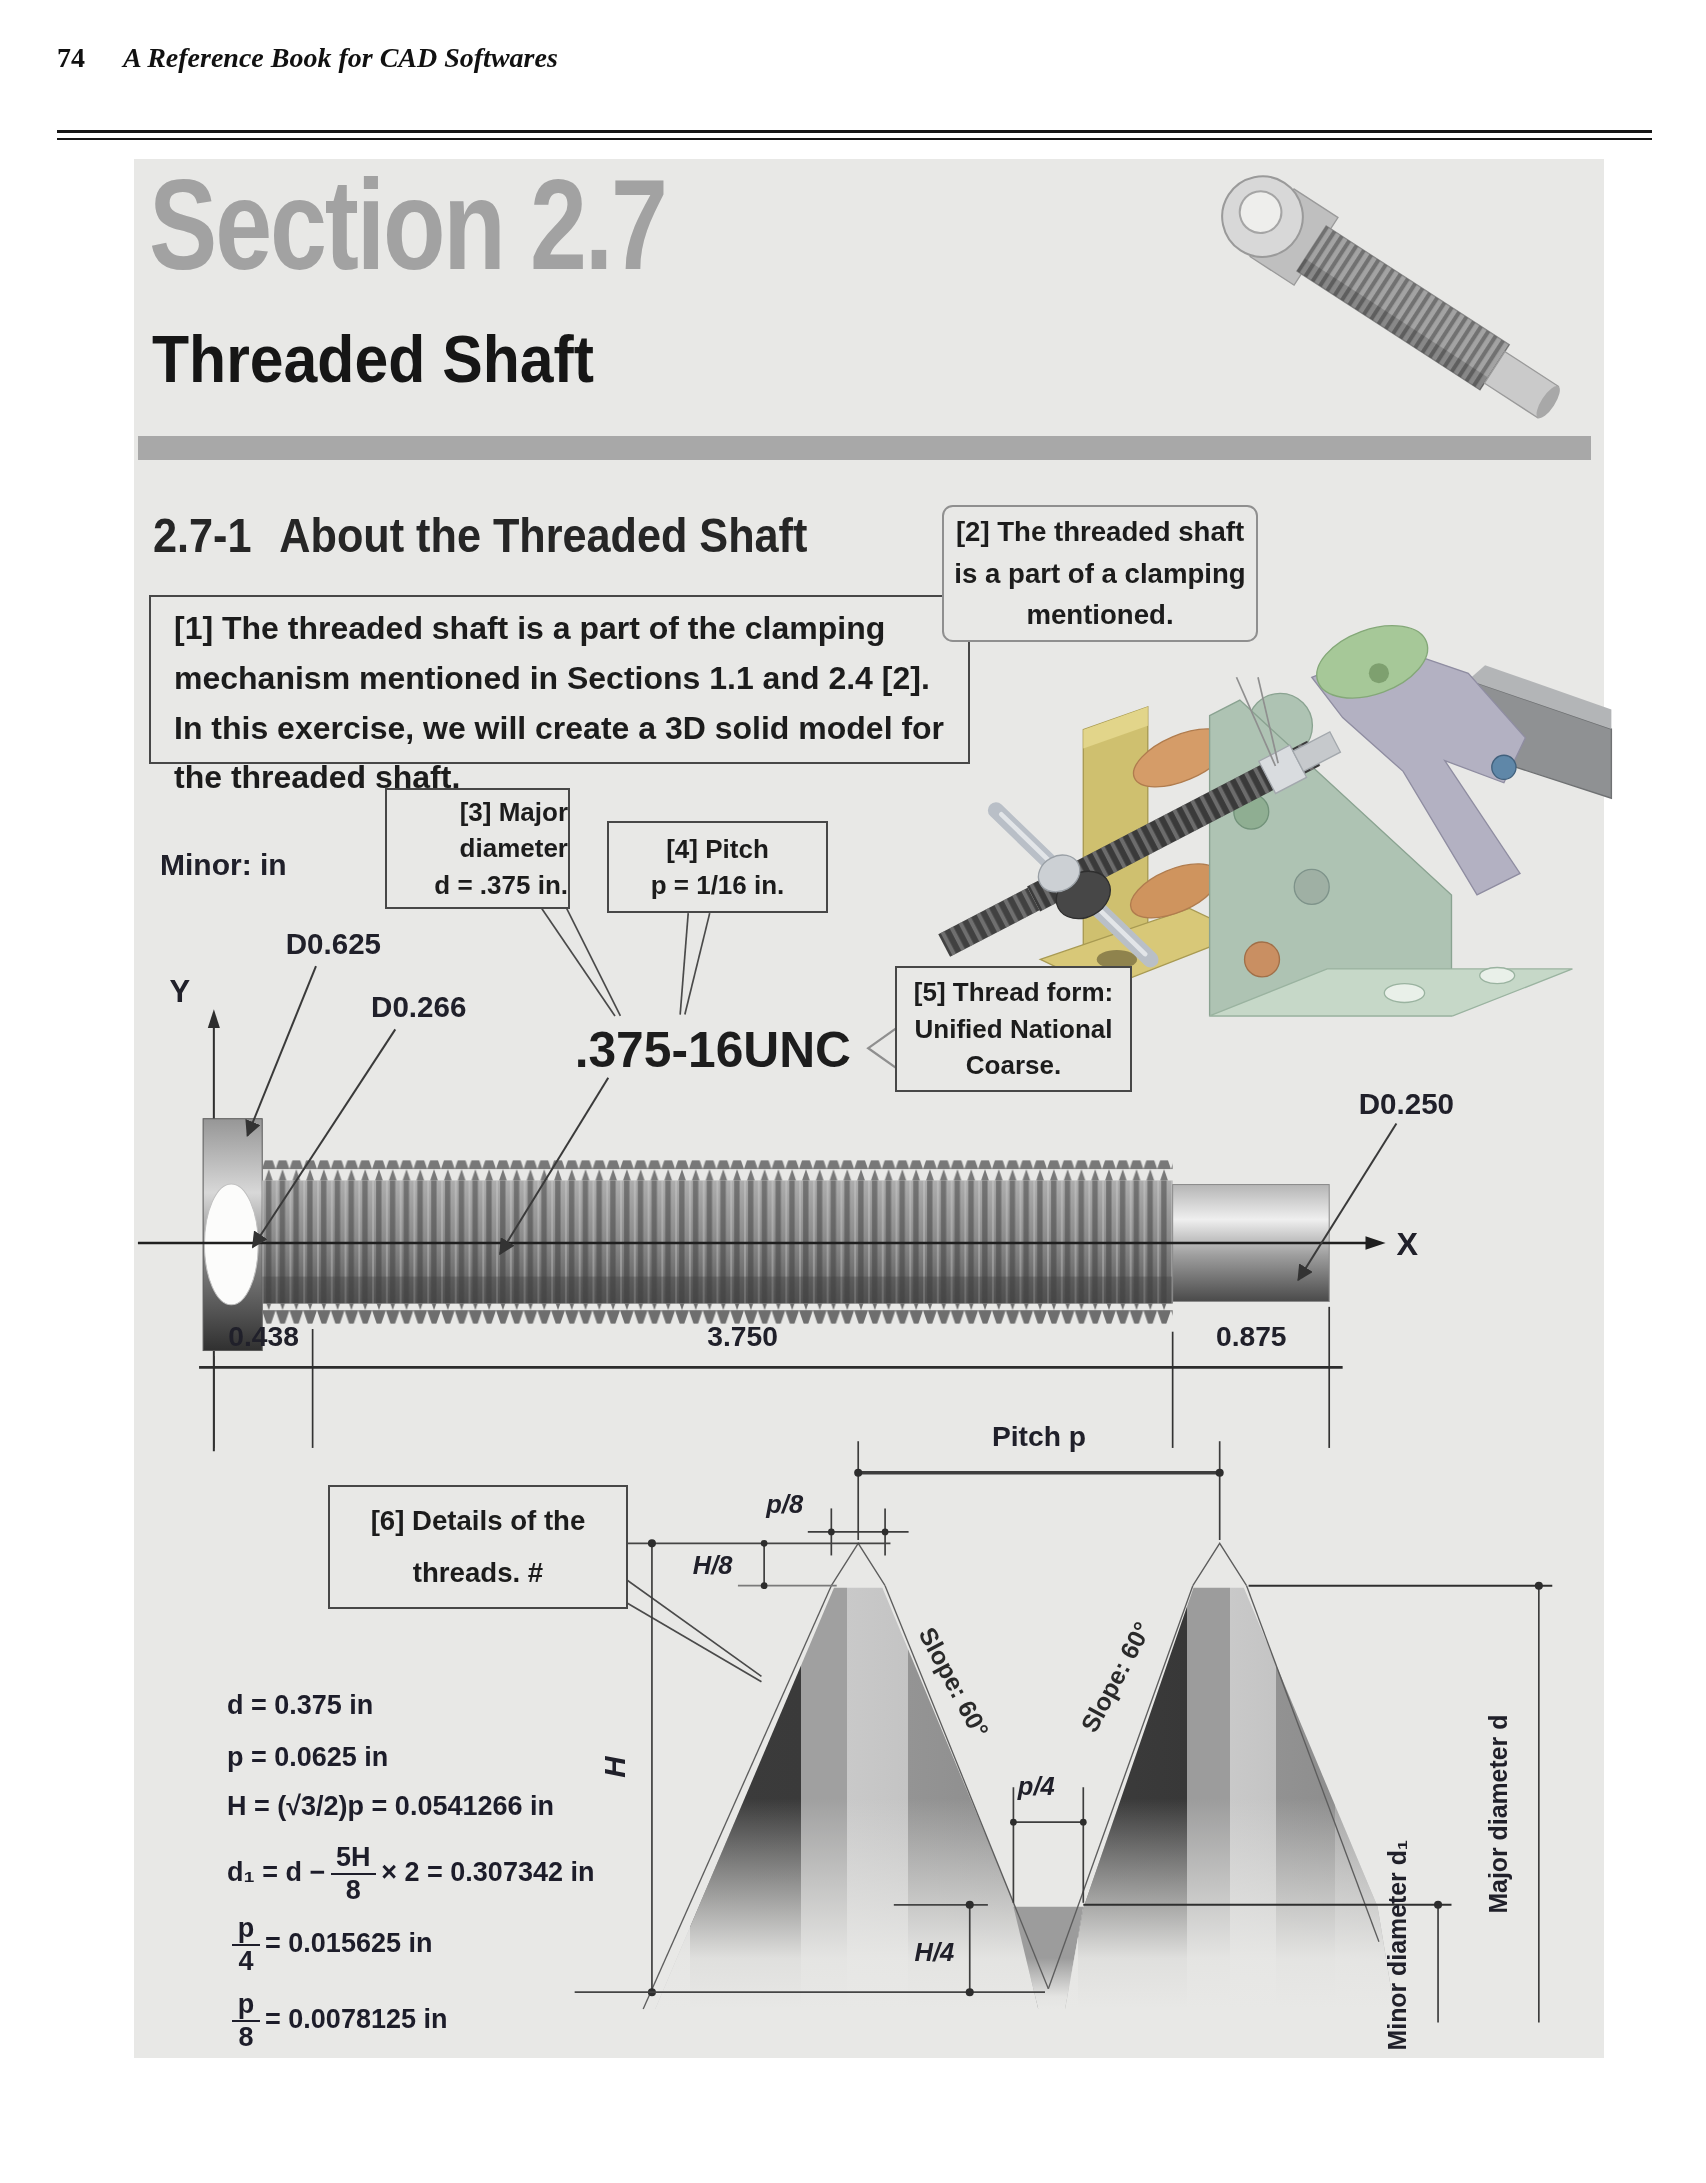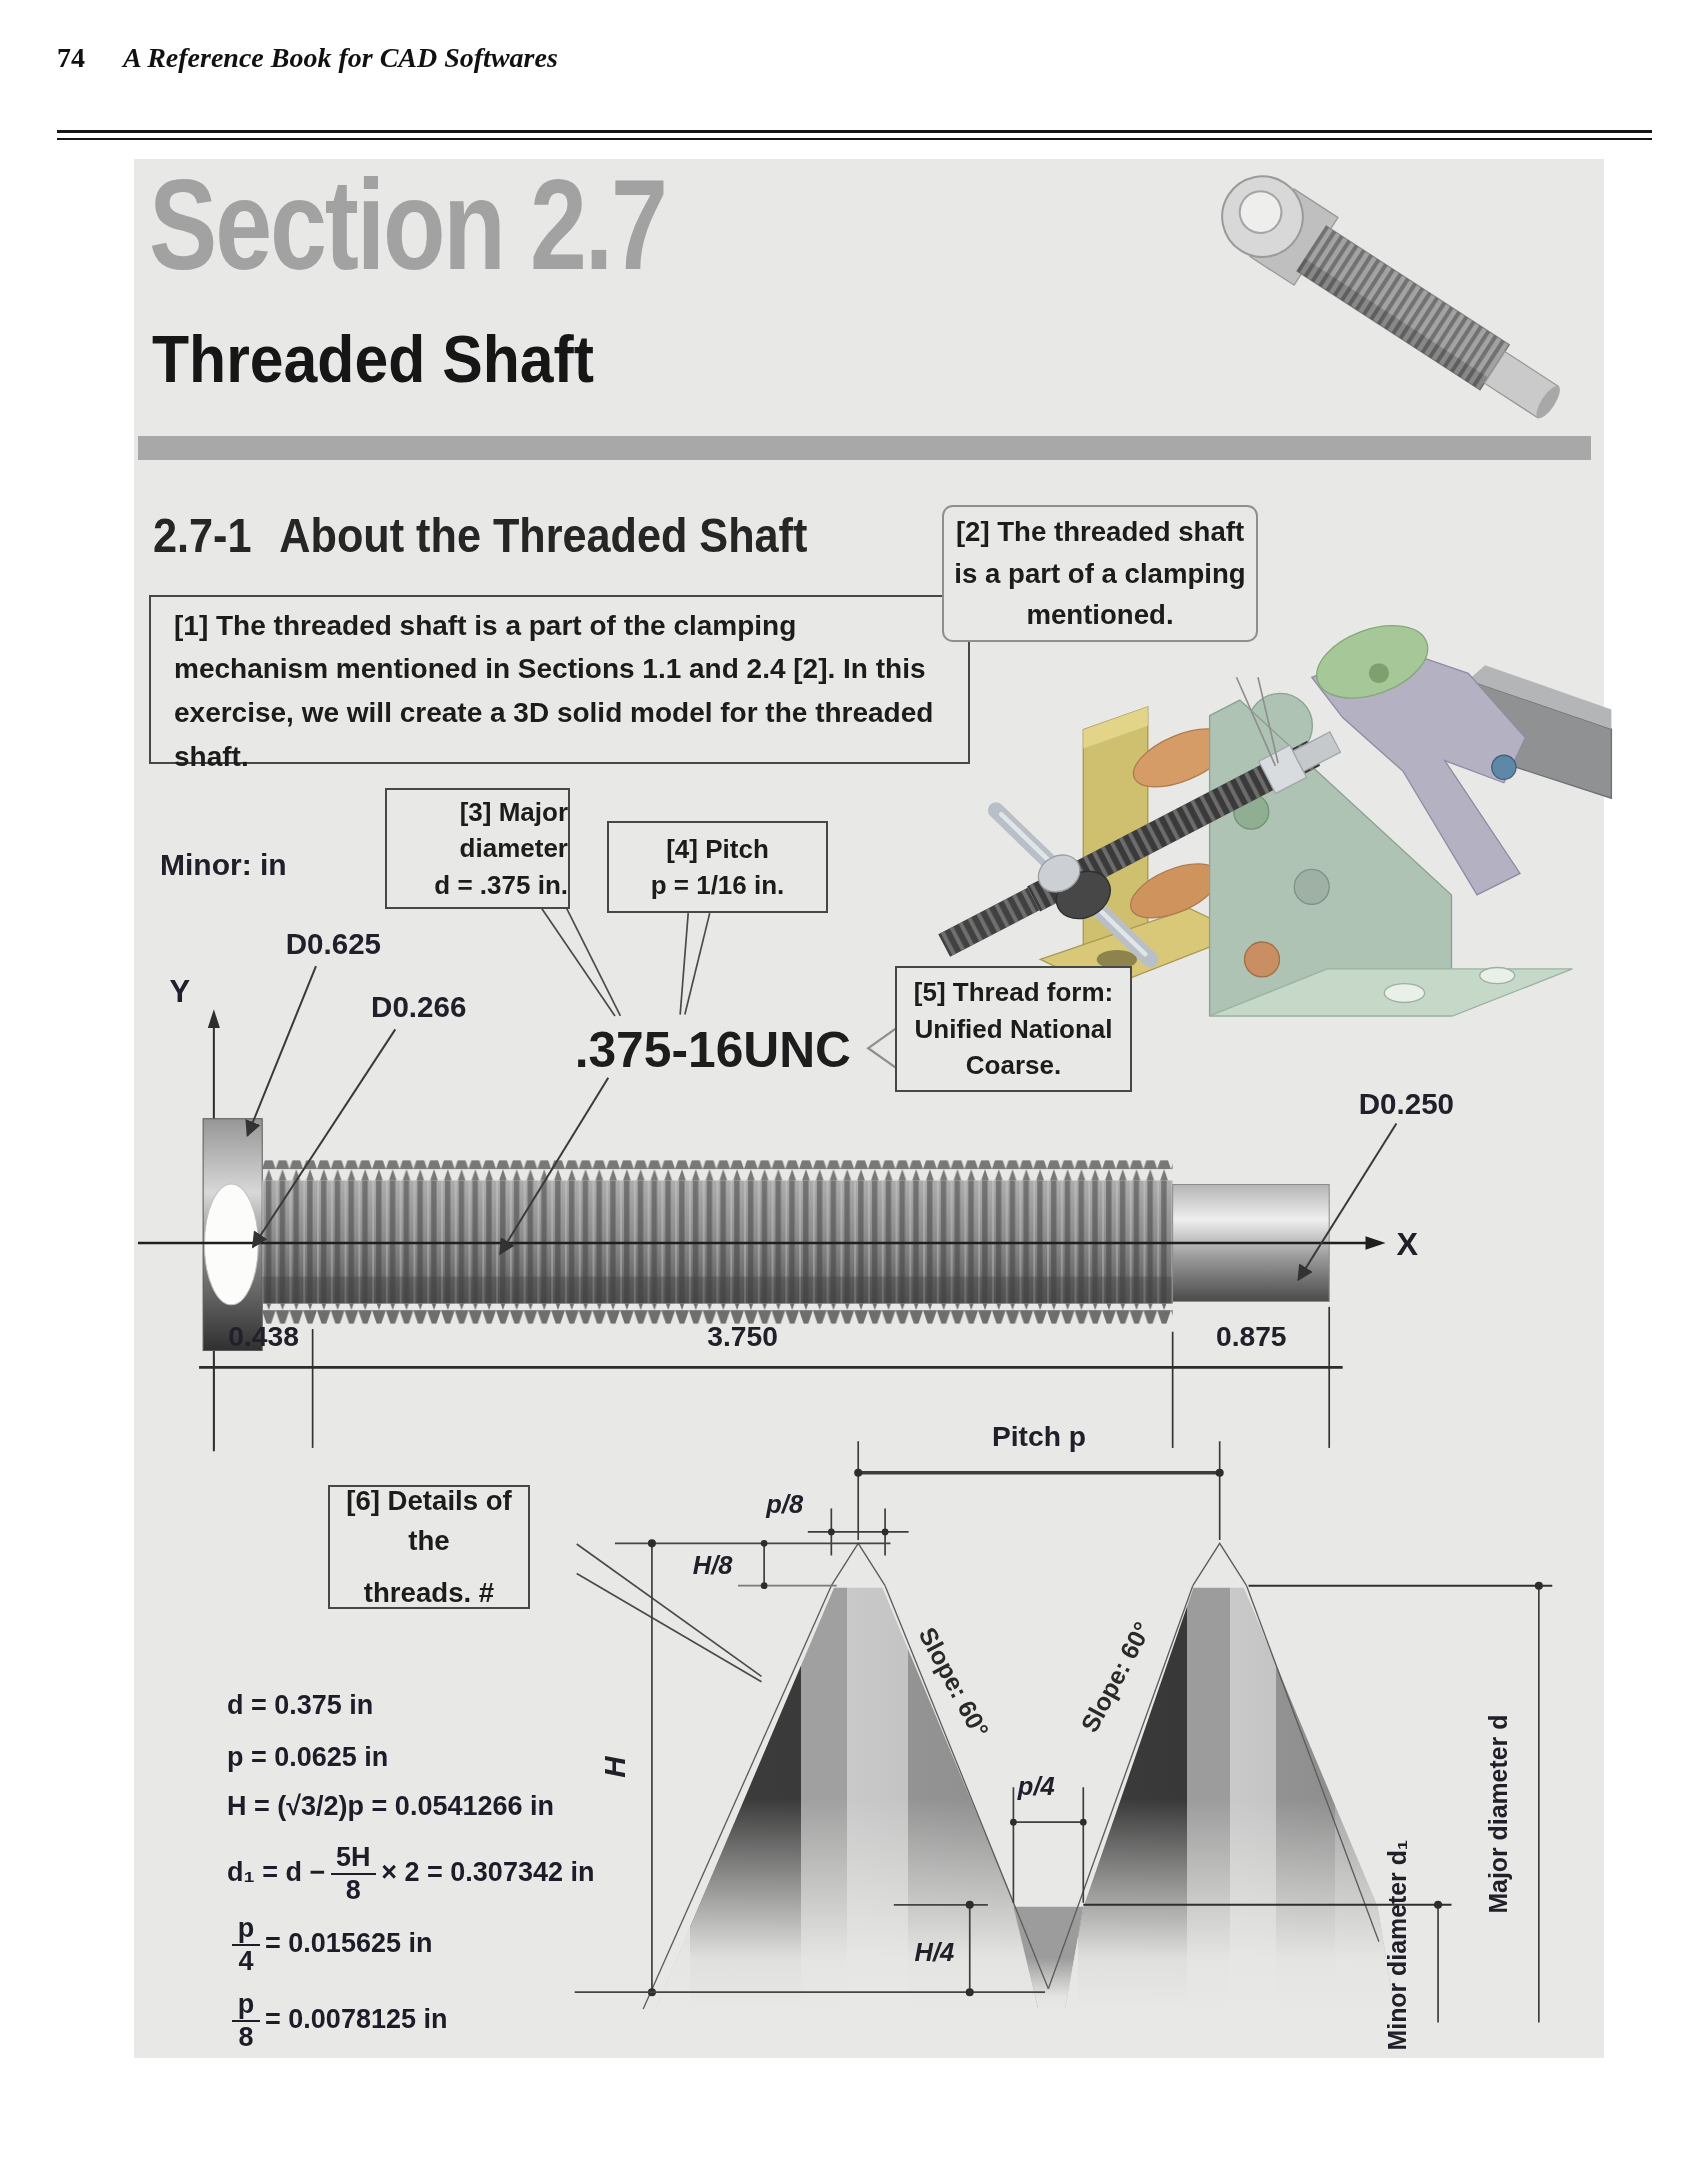--- a/index.html
+++ b/index.html
@@ -19,28 +19,28 @@
             transform:scaleX(.92);transform-origin:left top;white-space:nowrap;}
   .bar{position:absolute;left:138px;top:436px;width:1453px;height:23.5px;background:#a8a8a8;}
   .subhead{position:absolute;left:153px;top:508px;font-weight:bold;font-size:48px;color:#262626;
            transform:scaleX(.9);transform-origin:left top;white-space:nowrap;}
   .subhead .num{margin-right:31px;}
   
   .co{position:absolute;background:#e8e8e6;border:2.7px solid #474747;box-sizing:border-box;
       font-weight:bold;color:#1c1c1c;display:flex;flex-direction:column;justify-content:center;
       text-align:center;}
   .co .ln{display:block;}
-  .co1{left:149px;top:595px;width:821px;height:169px;padding:6.7px 23px;font-size:28px;
+  .co1{left:149px;top:595px;width:821px;height:169px;padding:6.7px 23px;font-size:32px;
        line-height:1.56;text-align:left;justify-content:flex-start;display:block;}
   .co2{left:942px;top:505px;width:316px;height:137px;border:2px solid #8f8f8f;border-radius:10.8px;
        font-size:27.6px;line-height:1.5;}
   .co3{left:385px;top:788px;width:185px;height:121px;font-size:26px;line-height:1.4;text-align:right;}
   .co4{left:607px;top:821px;width:221px;height:92px;font-size:26px;line-height:1.4;justify-content:center;}
   .co5{left:895px;top:966px;width:237px;height:126px;font-size:26px;line-height:1.4;}
-  .co6{left:328px;top:1485px;width:202px;height:124px;font-size:27.6px;line-height:1.45;gap:12px;}
+  .co6{left:328px;top:1485px;width:300px;height:124px;font-size:27.6px;line-height:1.45;gap:12px;}
   .unitlab{position:absolute;left:160px;top:848px;font-weight:bold;font-size:30px;color:#20202a;}
   
   .formula{position:absolute;left:227px;font-weight:bold;font-size:27px;
            color:#1d1d2a;white-space:nowrap;}
   .frac{display:inline-block;vertical-align:middle;text-align:center;line-height:1.05;margin:0 5.4px;}
   .frac .fnum{display:block;padding:0 5.4px 1.3px 5.4px;border-bottom:2px solid #1d1d2a;}
   .frac .fden{display:block;padding-top:1.3px;}
   .art{position:absolute;left:0;top:0;width:1707px;height:2183px;}
   svg text{font-family:"Liberation Sans",sans-serif;}
 </style>

